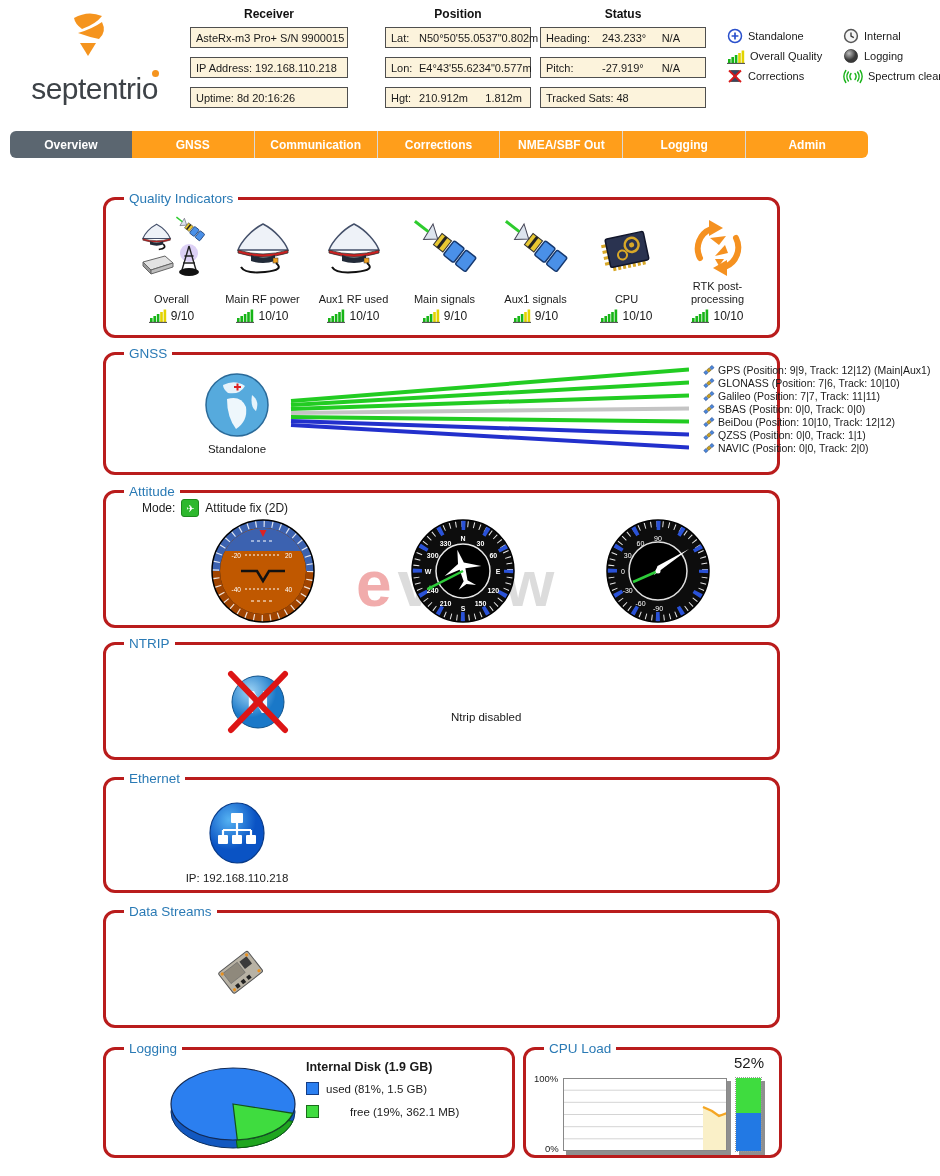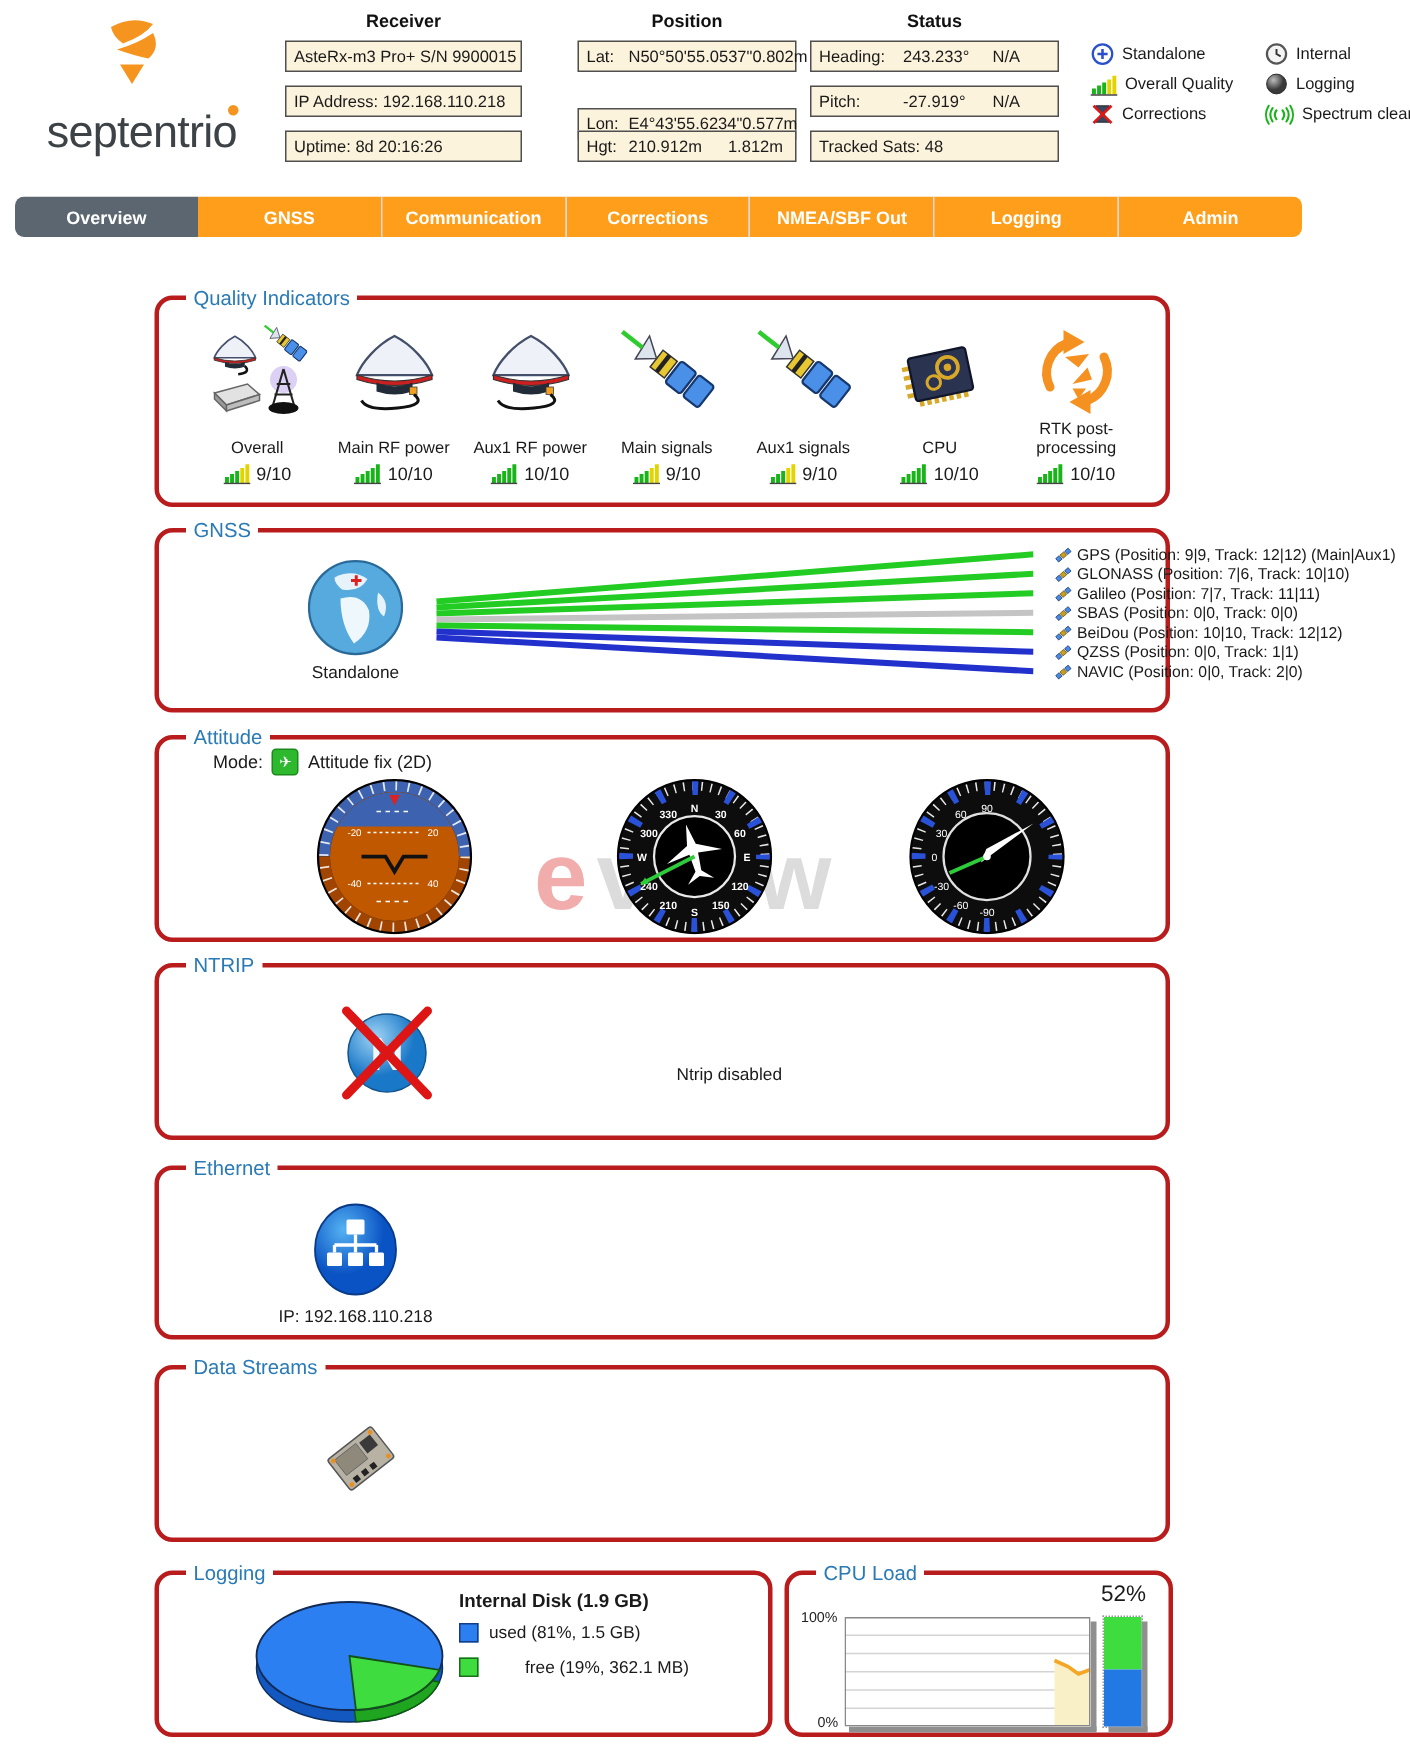--- a/index.html
+++ b/index.html
@@ -100,21 +100,21 @@
   <div class="hbox" style="left:190px;top:87px;width:158px;">
     <span>Uptime: 8d 20:16:26</span>
   </div>
 
   <div class="col-title" style="left:385px;width:146px;">Position</div>
   <div class="hbox" style="left:385px;top:27px;width:146px;">
     <span class="lblp">Lat:</span>
     <span>N50°50'55.0537"</span>
     <span class="acc">0.802m</span>
   </div>
-  <div class="hbox" style="left:385px;top:57px;width:146px;margin-top:15px;">
+  <div class="hbox" style="left:385px;top:57px;width:146px;">
     <span class="lblp">Lon:</span>
     <span>E4°43'55.6234"</span>
     <span class="acc">0.577m</span>
   </div>
   <div class="hbox" style="left:385px;top:87px;width:146px;">
     <span class="lblp">Hgt:</span>
     <span>210.912m</span>
     <span class="acc">1.812m</span>
   </div>
 
@@ -279,21 +279,21 @@
     <div class="q-item">
       <div class="q-icon">
           <svg width="64" height="58" viewBox="0 0 64 58">
         <path d="M32 4 C20 10 10 22 7 30 L57 30 C54 22 44 10 32 4 Z" fill="#eef2f8" stroke="#44506a" stroke-width="1.5"></path>
         <path d="M7 30 Q32 38 57 30 L57 33 Q32 41 7 33 Z" fill="#cc2020" stroke="#333" stroke-width="0.8"></path>
         <path d="M20 35 Q32 40 44 35 L44 41 Q32 45 20 41 Z" fill="#222b38"></path>
         <rect x="42" y="38" width="5" height="5" fill="#f0a020" stroke="#333" stroke-width="0.5"></rect>
         <path d="M45 43 Q54 50 34 52 Q14 54 10 47" stroke="#111" stroke-width="2" fill="none"></path>
       </svg>
         </div>
-      <div class="q-label">Aux1 RF power</div>
+      <div class="q-label">Aux1 RF used</div>
       <div class="q-score">
         <svg class="bars" width="18" height="15" viewBox="0 0 18 15">
           <rect x="1" y="10" width="2.6" height="4"></rect>
             <rect x="4.4" y="8" width="2.6" height="6"></rect>
           <rect x="7.8" y="6" width="2.6" height="8"></rect>
             <rect x="11.2" y="4" width="2.6" height="10"></rect>
           <rect x="14.6" y="1.5" width="2.6" height="12.5"></rect>
           <line x1="0" y1="14.4" x2="18" y2="14.4" stroke="#444" stroke-width="1"></line>
         </svg>
         <span>10/10</span>

